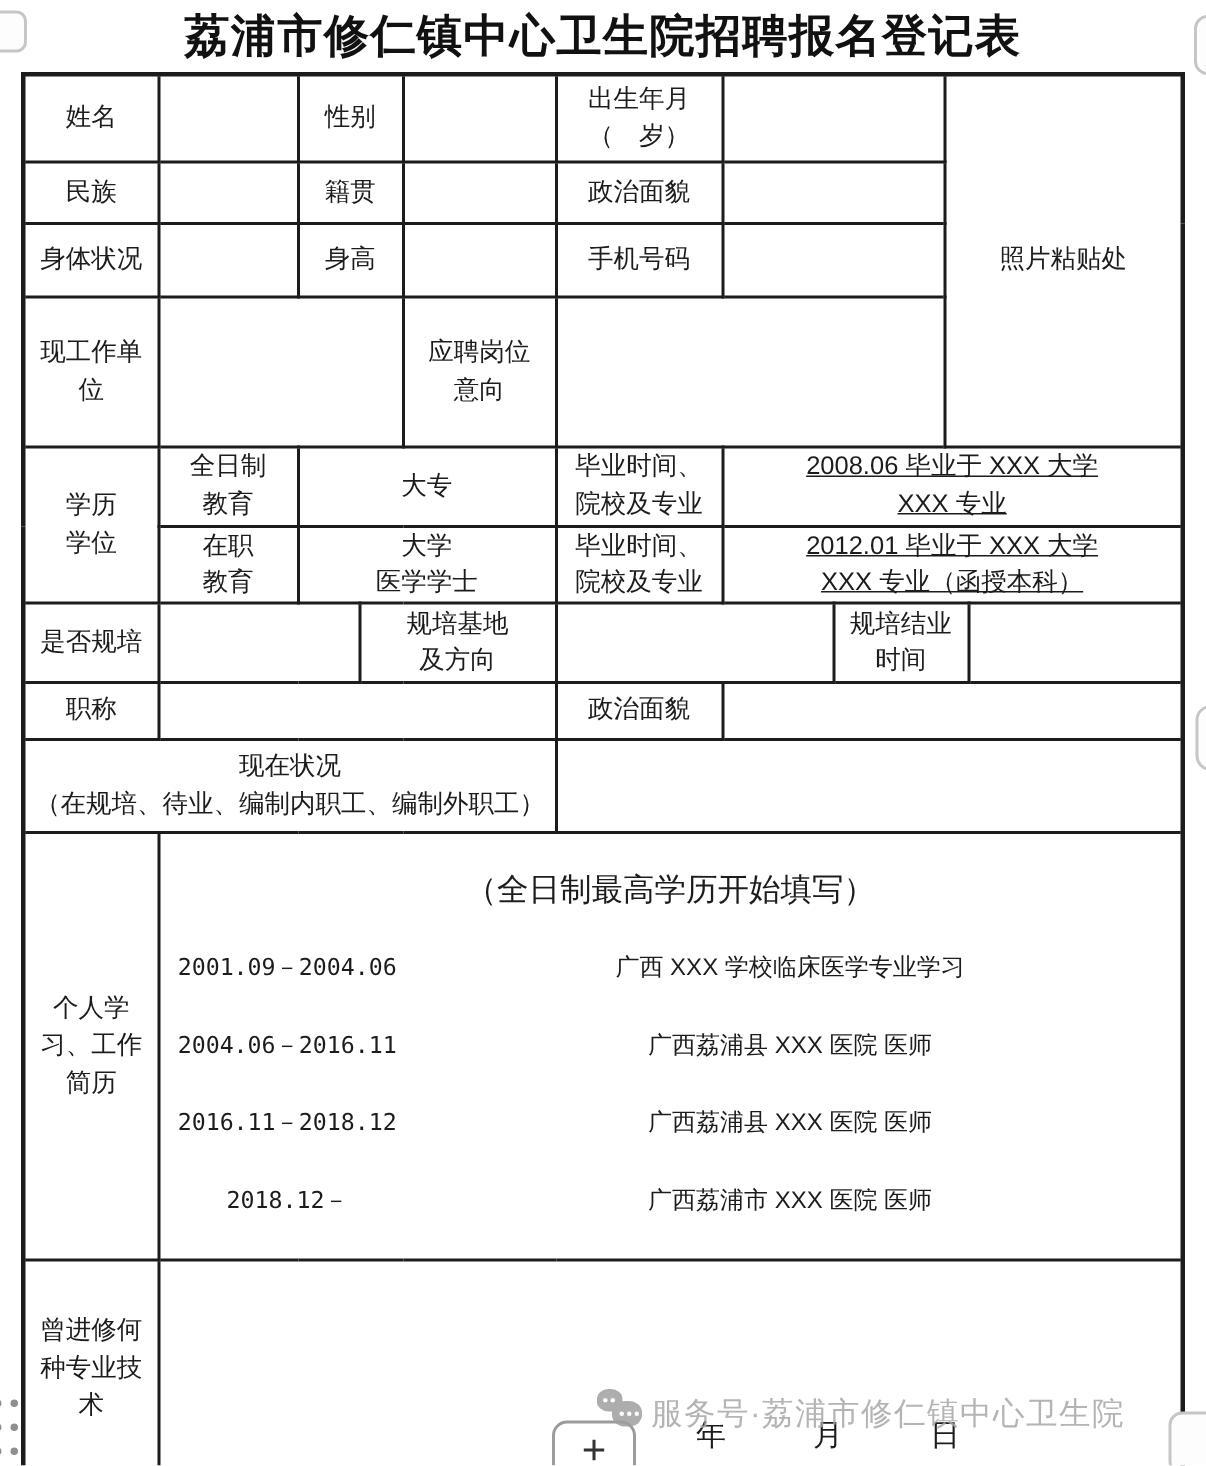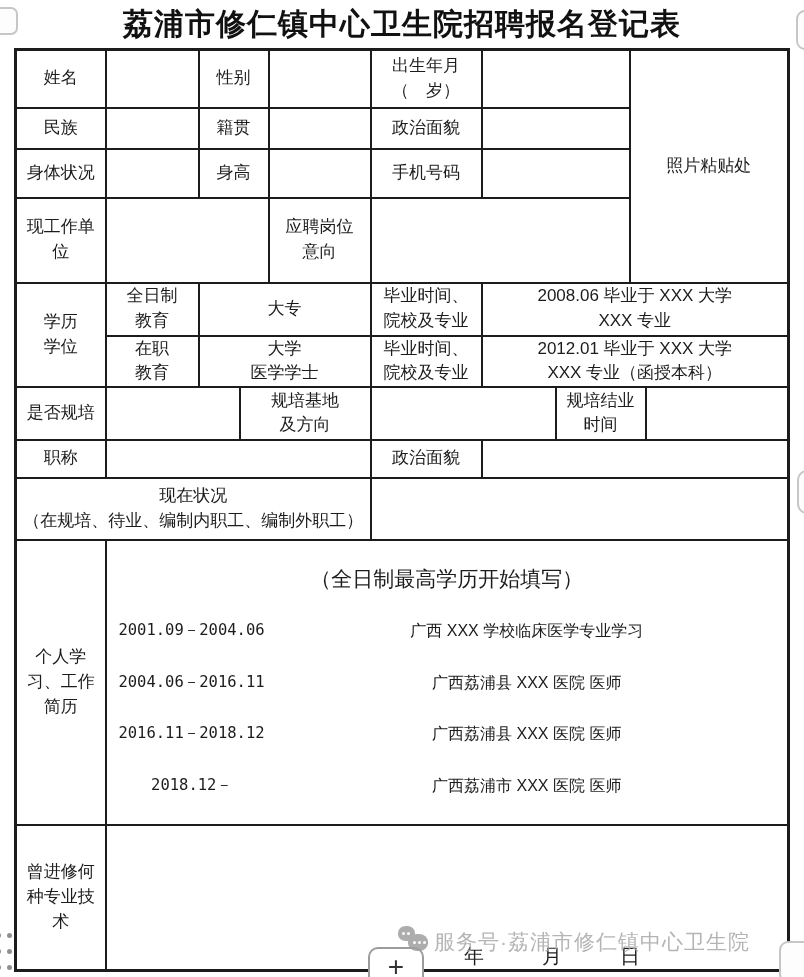--- a/index.html
+++ b/index.html
@@ -36,21 +36,21 @@
     vertical-align: middle;
     font-size: 17px;
     line-height: 1.45;
     white-space: pre-line;
     overflow: hidden;
     padding: 0 5px;
   }
   td.small { font-size: 16px; }
   td.statusrow { font-size: 16.5px; padding: 0 2px; letter-spacing: 0; }
   td.val { font-size: 16px; }
-  td.num-val { font-size: 16px; }
+  td.num-val { font-size: 16px; text-decoration: underline; }
   
   td.resume-cell { text-align: left; vertical-align: top; padding: 30px 10px 0 24px; }
   .resume-note { font-size: 21px; line-height: 27px; }
   .resume-row { display: flex; font-size: 16px; line-height: 27px; }
   .resume-period { width: 160px; flex: 0 0 160px; font-family: "DejaVu Sans Mono", monospace; font-size: 15.5px; }
   .resume-detail { flex: 1; }
   
   .sig-label { position: absolute; left: 124px; top: 980px; font-size: 20px; letter-spacing: 2px; color:#1c1c1c; }
   .plus-btn {
     position: absolute; left: 368px; top: 947px;
@@ -121,21 +121,21 @@
       <td colspan="2"></td>
     </tr>
     <tr style="height:49px">
       <td>身体状况</td>
       <td></td>
       <td colspan="2">身高</td>
       <td></td>
       <td>手机号码</td>
       <td colspan="2"></td>
     </tr>
-    <tr style="height:85px">
+    <tr style="height:100px">
       <td>现工作单位</td>
       <td colspan="3"></td>
       <td>应聘岗位
 意向</td>
       <td colspan="3"></td>
     </tr>
     <tr style="height:53px">
       <td rowspan="2">学历
 学位</td>
       <td>全日制

